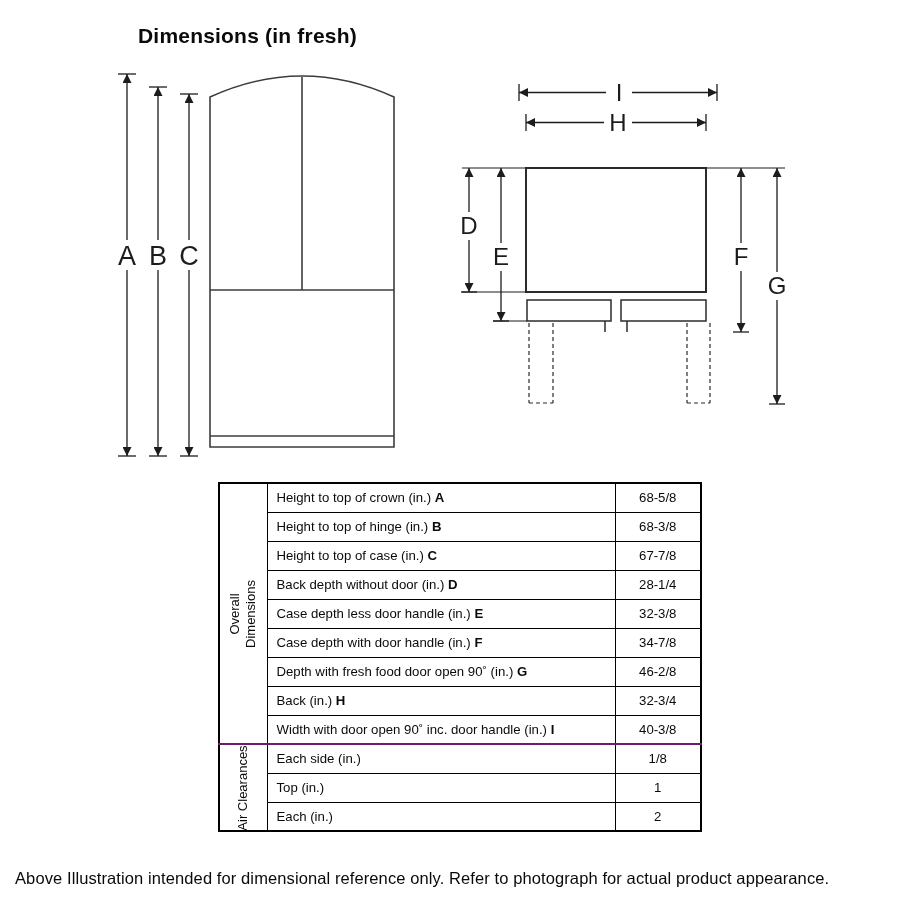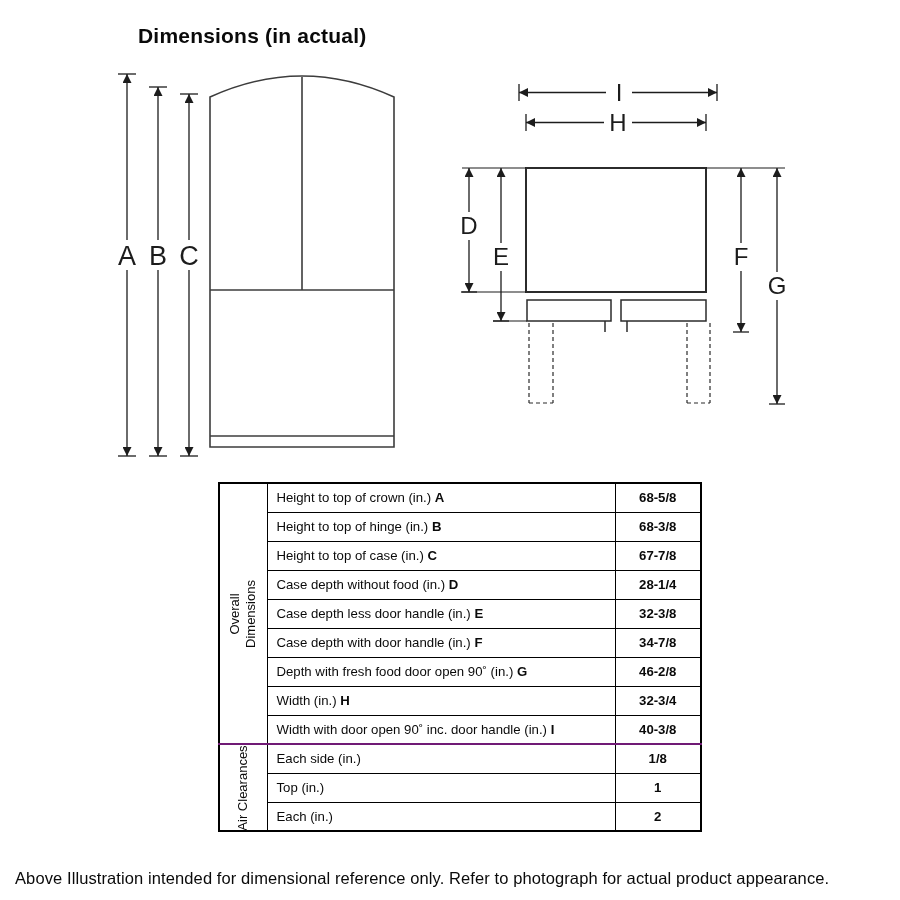--- a/index.html
+++ b/index.html
@@ -32,32 +32,32 @@
   }
   td.label-cell { position:relative; }
   .rot {
     position:absolute; top:50%; left:50%;
     transform:translate(-50%,-50%) rotate(-90deg);
     width:86px; text-align:center;
     font-size:13px; line-height:1.2; color:#0a0a0a; white-space:normal;
   }
   td.desc { padding-left:9px; padding-right:4px; }
   td.desc b { font-weight:700; }
-  td.val { text-align:center; font-weight:700; }
+  td.val { text-align:center; font-weight:400; }
   tr.sec2 td { border-top:2px solid #701a75; }
 
   .footer-note {
     position:absolute; left:15px; top:869px; width:880px;
     font-size:16.5px; letter-spacing:.1px; color:#0a0a0a;
   }
 </style>
 </head>
 <body>
 
-<div class="page-title">Dimensions (in actual)</div>
+<div class="page-title">Dimensions (in fresh)</div>
 
 <svg class="diagram" width="900" height="478" viewBox="0 0 900 478">
   <defs>
     <marker id="arr" viewBox="0 0 10 10" refX="10" refY="5" markerWidth="9" markerHeight="9" markerUnits="userSpaceOnUse" orient="auto-start-reverse">
       <path d="M0,0 L10,5 L0,10 Z" fill="#1c1c1c"></path>
     </marker>
   </defs>
 
   <g stroke="#3c3c3c" stroke-width="1.6" fill="none">
     <path d="M210 97 Q302 55 394 97 L394 447 L210 447 Z"></path>
@@ -166,37 +166,37 @@
     </tr>
     <tr>
       <td class="desc"><span>Height to top of hinge (in.) </span><b>B</b></td>
       <td class="val">68-3/8</td>
     </tr>
     <tr>
       <td class="desc"><span>Height to top of case (in.) </span><b>C</b></td>
       <td class="val">67-7/8</td>
     </tr>
     <tr>
-      <td class="desc"><span>Case depth without food (in.) </span><b>D</b></td>
+      <td class="desc"><span>Back depth without door (in.) </span><b>D</b></td>
       <td class="val">28-1/4</td>
     </tr>
     <tr>
       <td class="desc"><span>Case depth less door handle (in.) </span><b>E</b></td>
       <td class="val">32-3/8</td>
     </tr>
     <tr>
       <td class="desc"><span>Case depth with door handle (in.) </span><b>F</b></td>
       <td class="val">34-7/8</td>
     </tr>
     <tr>
       <td class="desc"><span>Depth with fresh food door open 90˚ (in.) </span><b>G</b></td>
       <td class="val">46-2/8</td>
     </tr>
     <tr>
-      <td class="desc"><span>Width (in.) </span><b>H</b></td>
+      <td class="desc"><span>Back (in.) </span><b>H</b></td>
       <td class="val">32-3/4</td>
     </tr>
     <tr>
       <td class="desc"><span>Width with door open 90˚ inc. door handle (in.) </span><b>I</b></td>
       <td class="val">40-3/8</td>
     </tr>
 
     <tr class="sec2">
       <td class="label-cell" rowspan="3">
         <div class="rot">Air Clearances</div>

